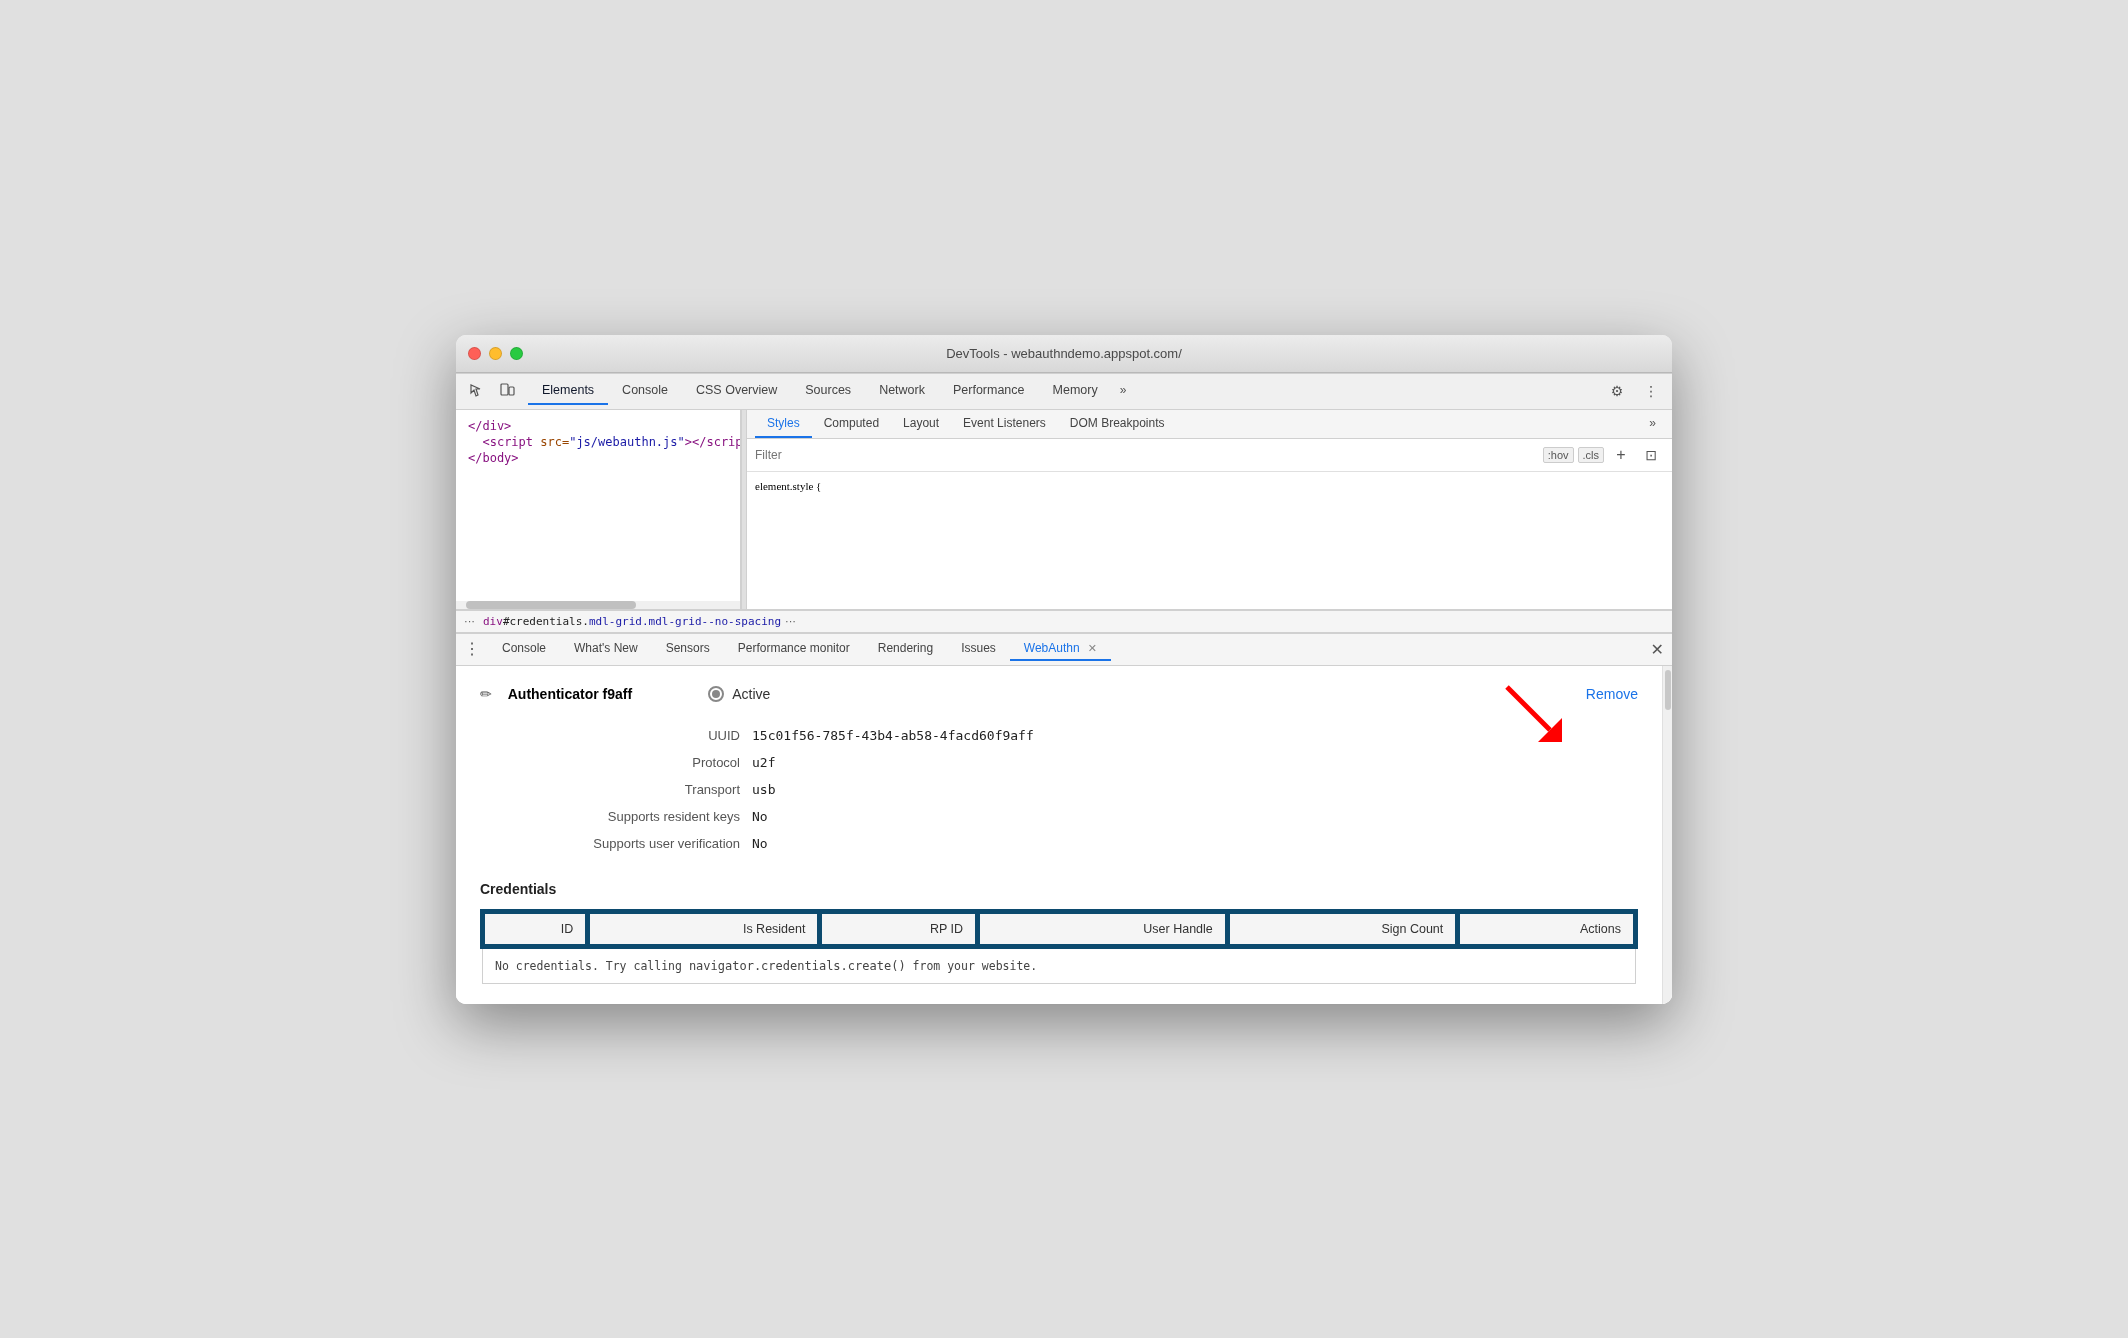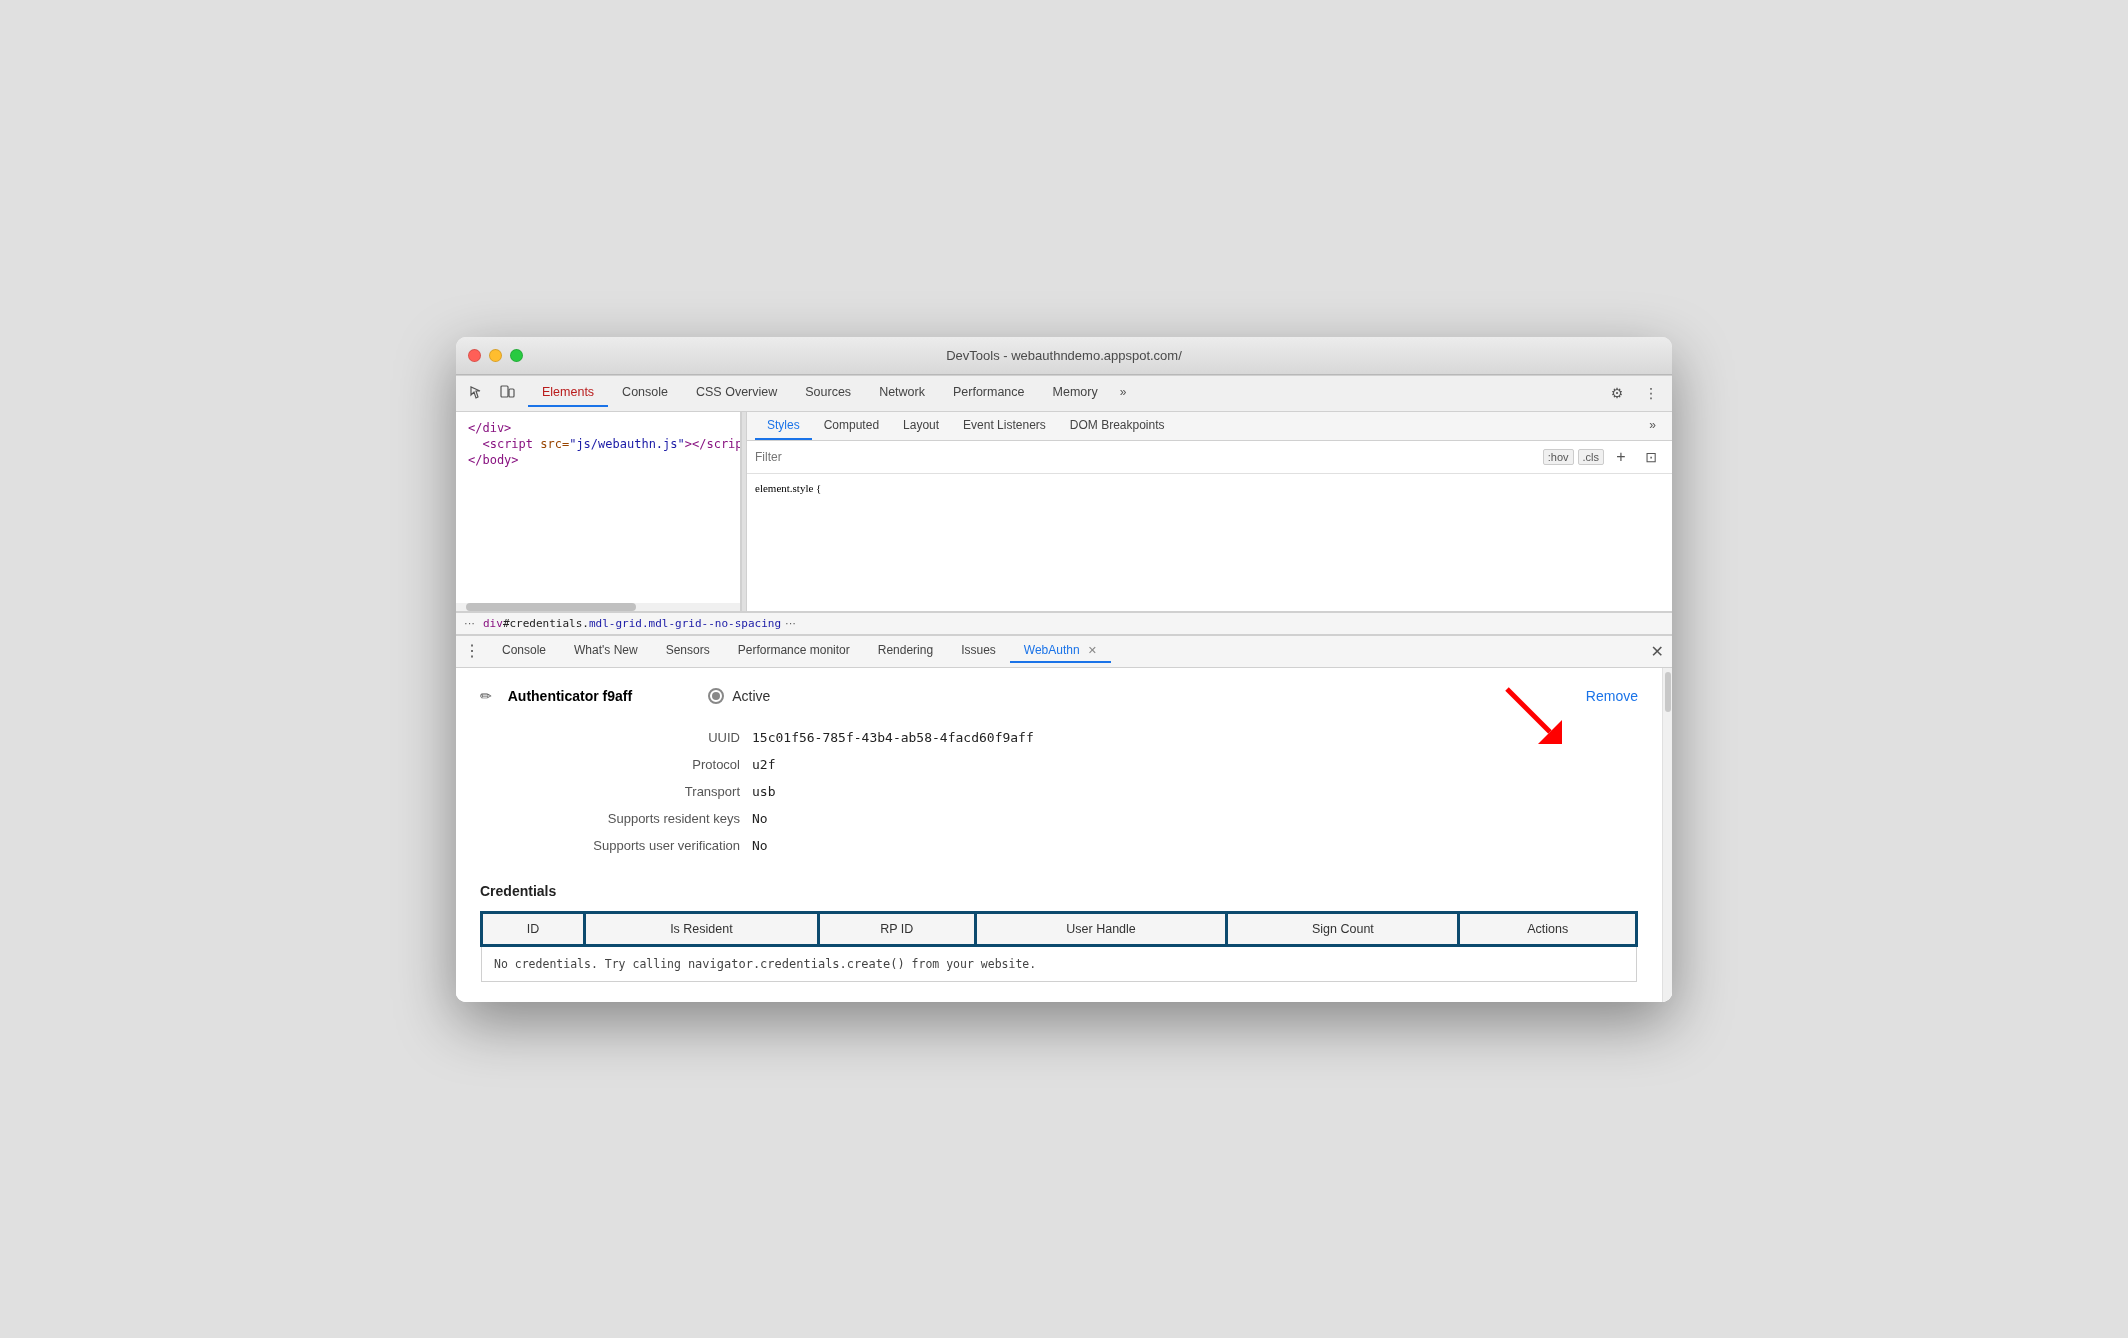--- a/index.html
+++ b/index.html
@@ -100,21 +100,21 @@
     .top-tab {
       padding: 6px 14px;
       font-size: 12.5px;
       color: #444;
       cursor: pointer;
       border-bottom: 2px solid transparent;
       white-space: nowrap;
     }
 
     .top-tab.active {
-      color: #b91c1c;
+      color: #0f172a;
       border-bottom: 2px solid #1a73e8;
     }
 
     .top-tab-more {
       padding: 6px 8px;
       font-size: 12px;
       color: #555;
       cursor: pointer;
     }
 
@@ -433,23 +433,23 @@
       margin-bottom: 12px;
     }
 
     .credentials-table {
       width: 100%;
       border-collapse: collapse;
       font-size: 12.5px;
     }
 
     .credentials-table th {
-      text-align: center;
+      text-align: right;
       padding: 8px 12px;
-      border: 3px solid #0c4a6e;
+      border: 5px solid #0c4a6e;
       background: #f5f5f5;
       font-weight: 500;
       color: #333;
     }
 
     .credentials-table td {
       text-align: left;
       padding: 10px 12px;
       border: 1px solid #d0d0d0;
       color: #444;

